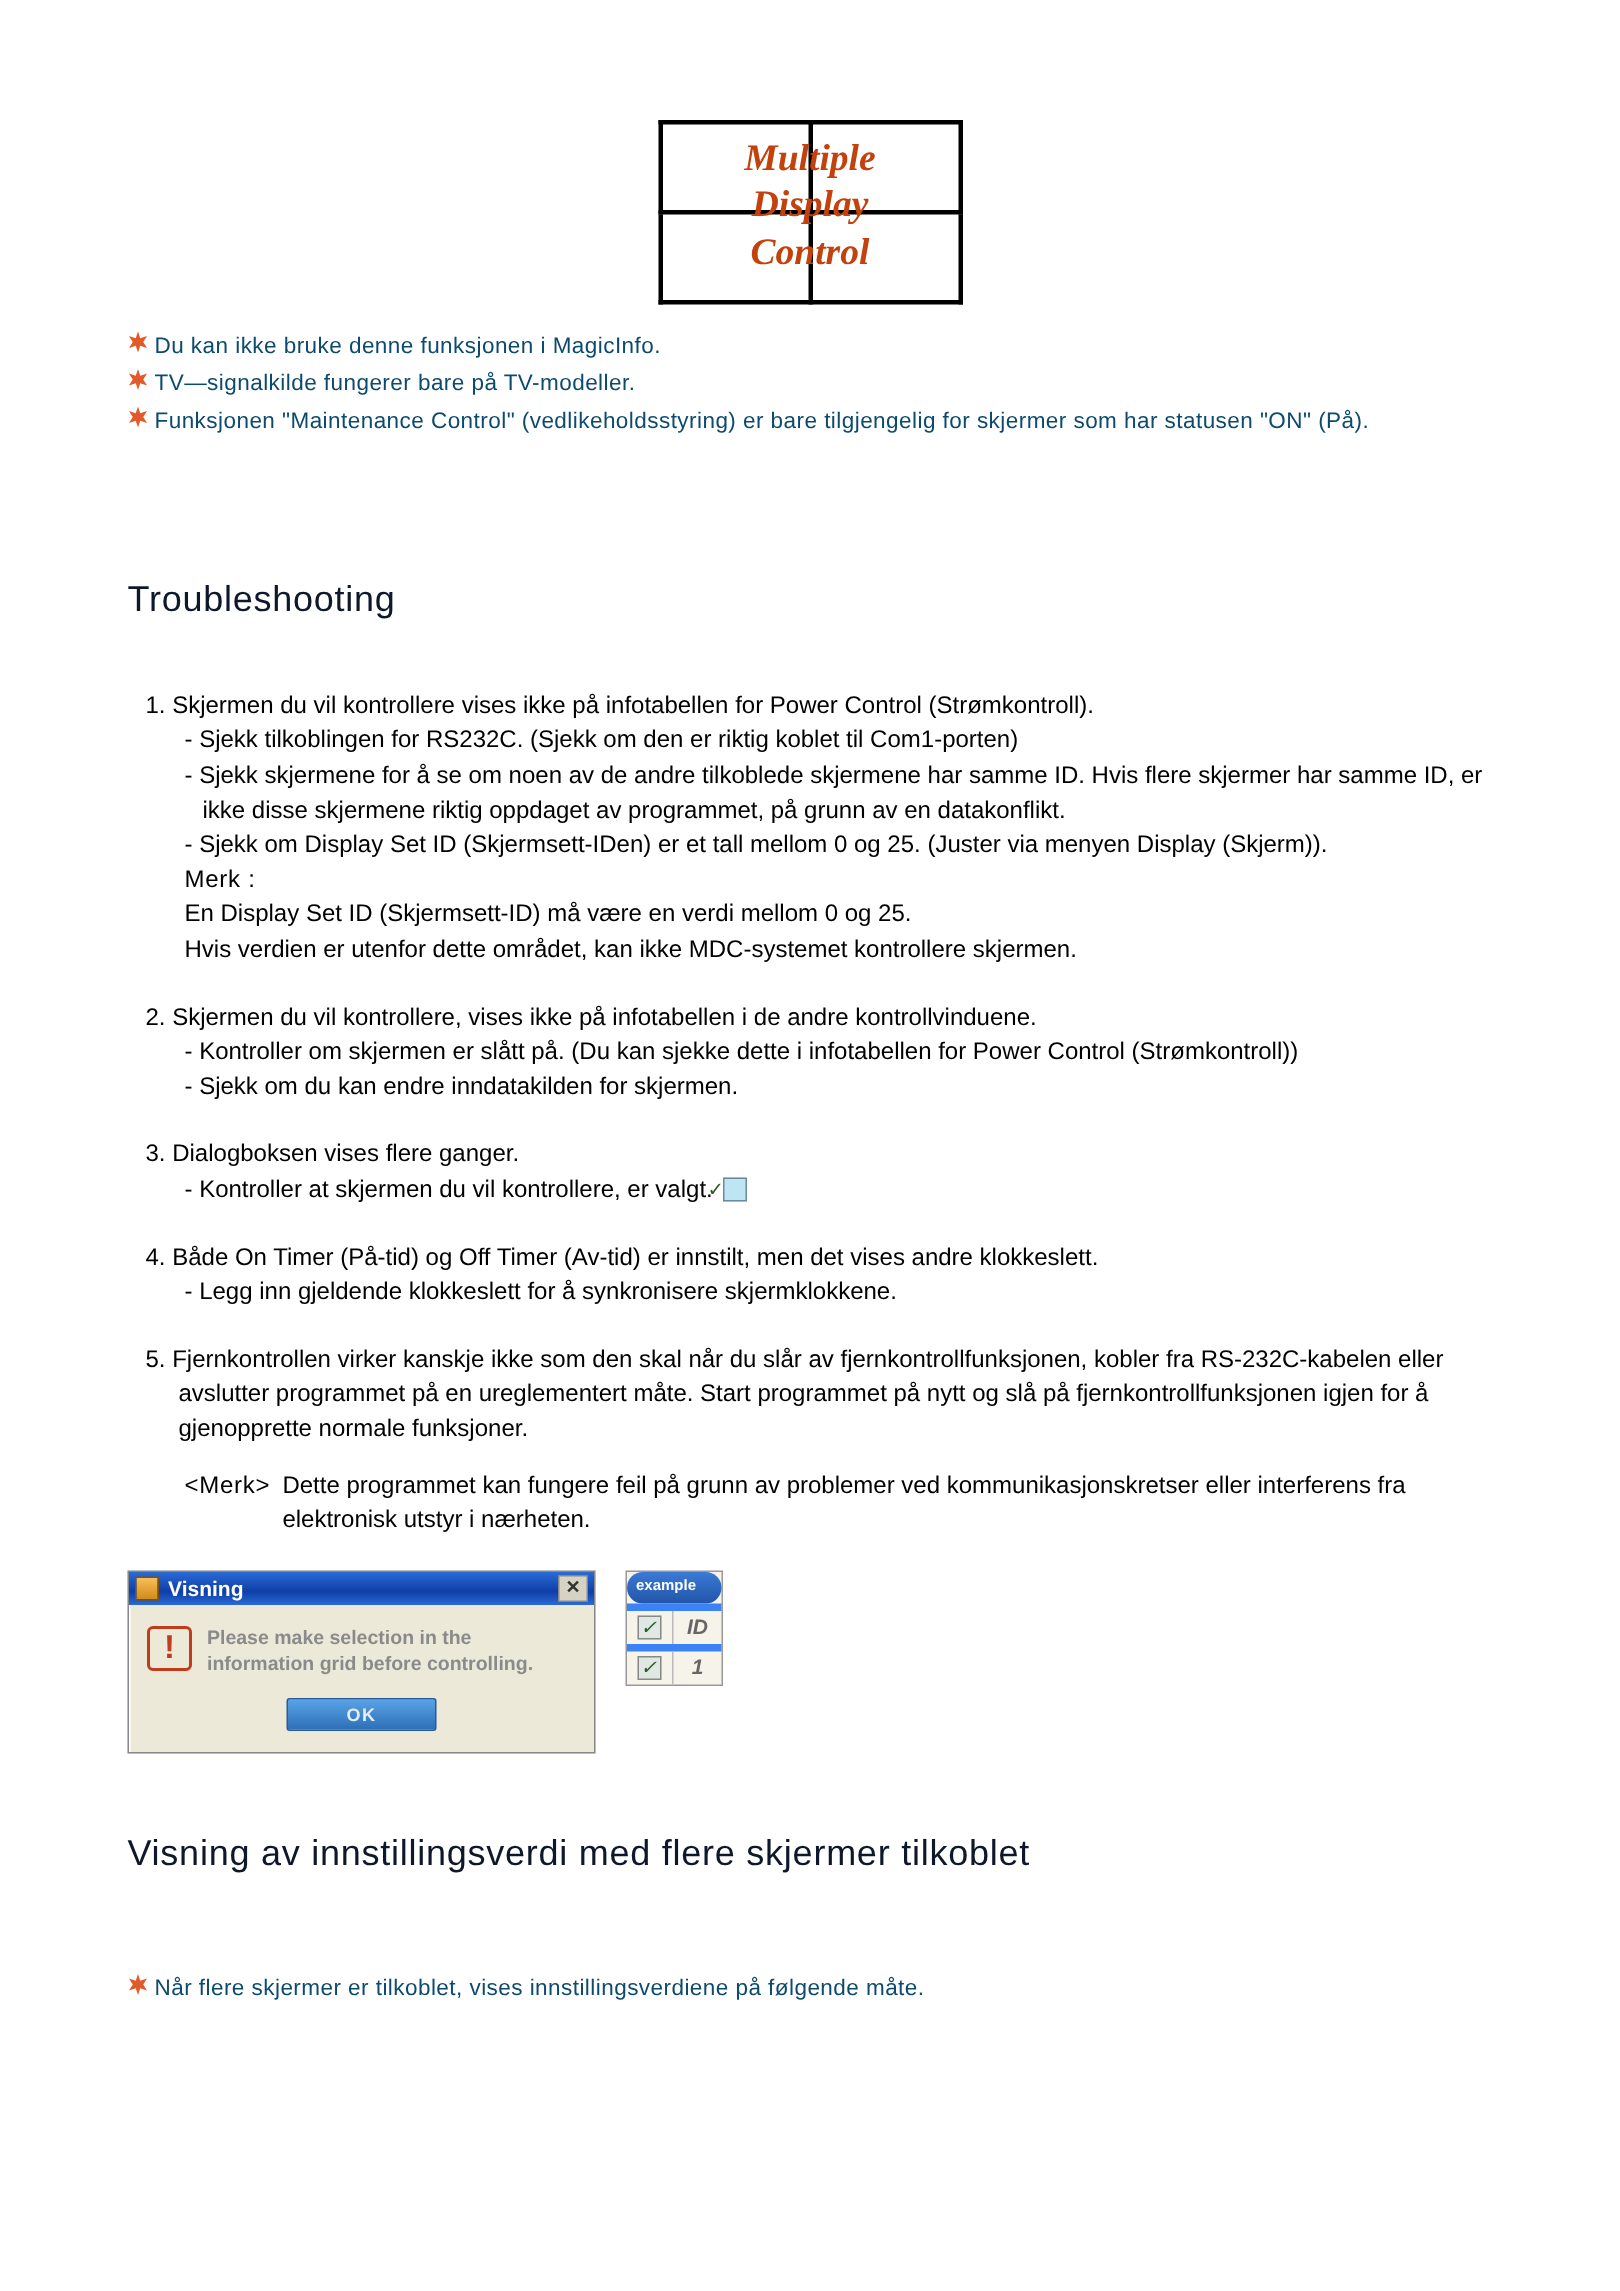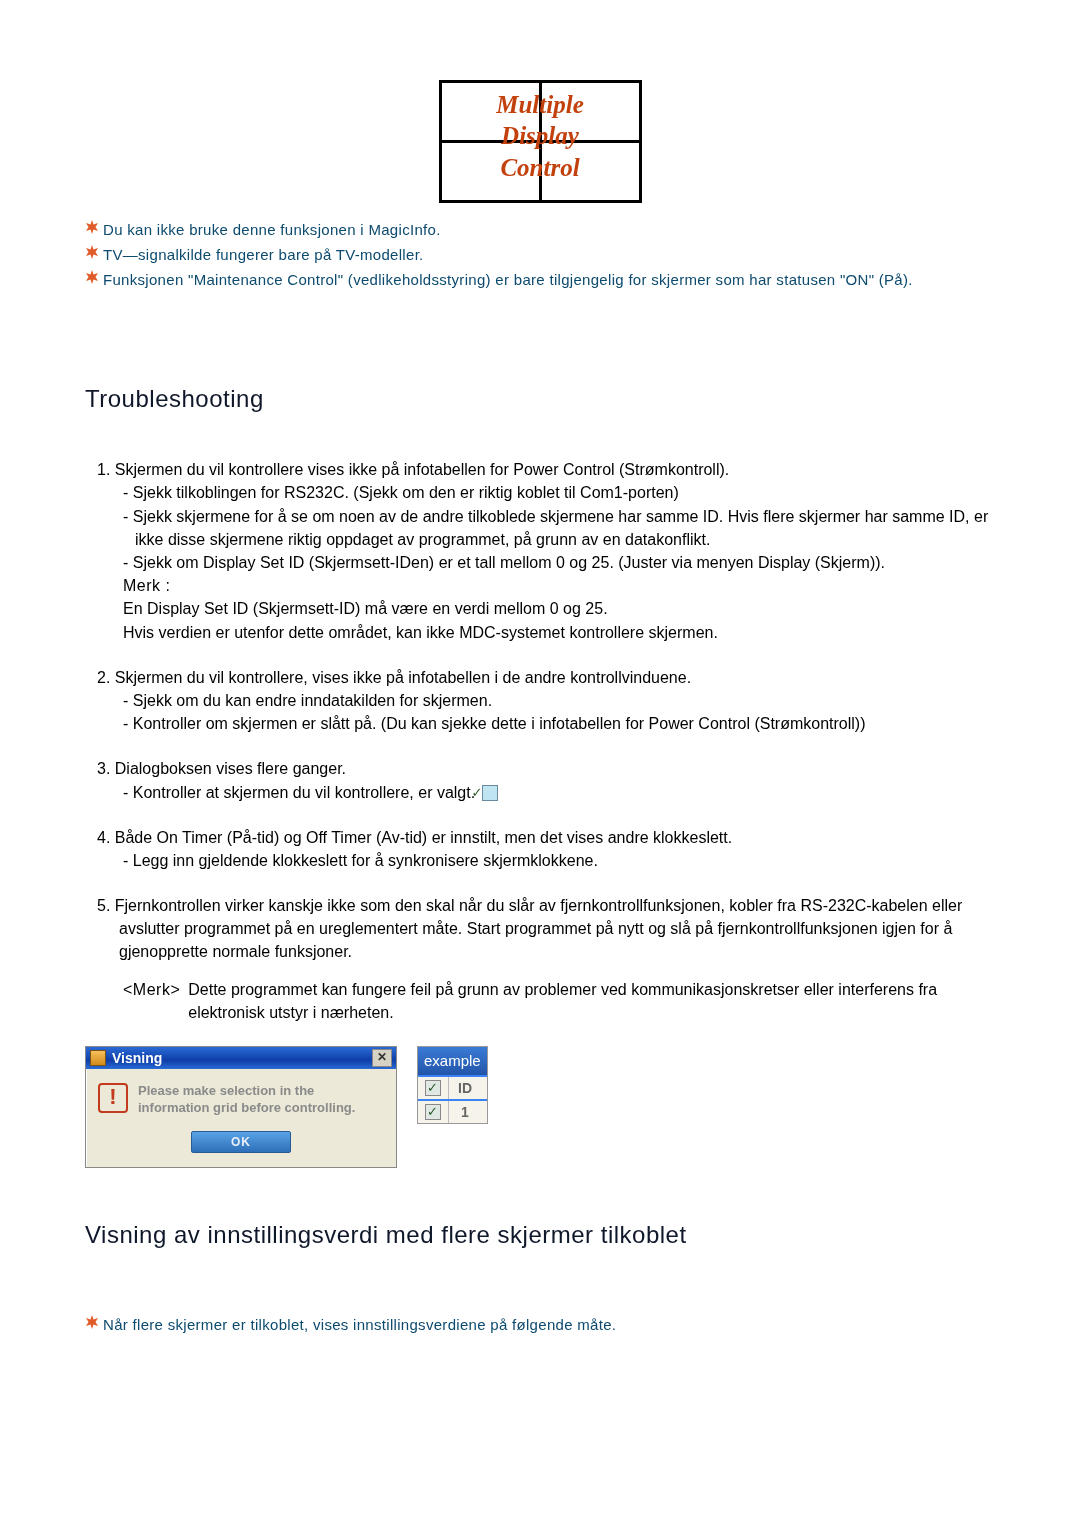--- a/index.html
+++ b/index.html
@@ -212,27 +212,29 @@
   .example-box {
     margin-left: 20px;
     border: 1px solid #999;
     background: #f5f3ea;
     font-family: Arial, sans-serif;
     font-size: 14px;
   }
   .ex-head {
     background: linear-gradient(#3a7ad6, #2255a8);
     color: #fff;
-    font-weight: normal;
+    font-weight: bold;
     padding: 3px 6px;
-    font-size: 15px;
+    font-size: 10px;
+    border-radius: 11px;
   }
   .ex-row {
     display: flex;
-    border-top: 2px solid #3b82f6;
+    border-top: 5px solid #3b82f6;
+    font-style: italic;
   }
   .ex-row .c {
     width: 30px;
     height: 22px;
     display: flex;
     align-items: center;
     justify-content: center;
     border-right: 1px solid #bbb;
   }
   .ex-row .v {
@@ -328,22 +330,22 @@
         <div class="merk-label">Merk :</div>
         <div class="merk-body">
           <div>En Display Set ID (Skjermsett-ID) må være en verdi mellom 0 og 25.</div>
           <div>Hvis verdien er utenfor dette området, kan ikke MDC-systemet kontrollere skjermen.</div>
         </div>
       </div>
     </div>
 
     <div class="num-item">
       <div class="head">2.  Skjermen du vil kontrollere, vises ikke på infotabellen i de andre kontrollvinduene.</div>
+      <div class="sub">- Kontroller om skjermen er slått på. (Du kan sjekke dette i infotabellen for Power Control (Strømkontroll))</div>
       <div class="sub">- Sjekk om du kan endre inndatakilden for skjermen.</div>
-      <div class="sub">- Kontroller om skjermen er slått på. (Du kan sjekke dette i infotabellen for Power Control (Strømkontroll))</div>
     </div>
 
     <div class="num-item">
       <div class="head">3.  Dialogboksen vises flere ganger.</div>
       <div class="sub"><span>- Kontroller at skjermen du vil kontrollere, er valgt.</span> <span class="inline-check"></span></div>
     </div>
 
     <div class="num-item">
       <div class="head">4.  Både On Timer (På-tid) og Off Timer (Av-tid) er innstilt, men det vises andre klokkeslett.</div>
       <div class="sub">- Legg inn gjeldende klokkeslett for å synkronisere skjermklokkene.</div>

